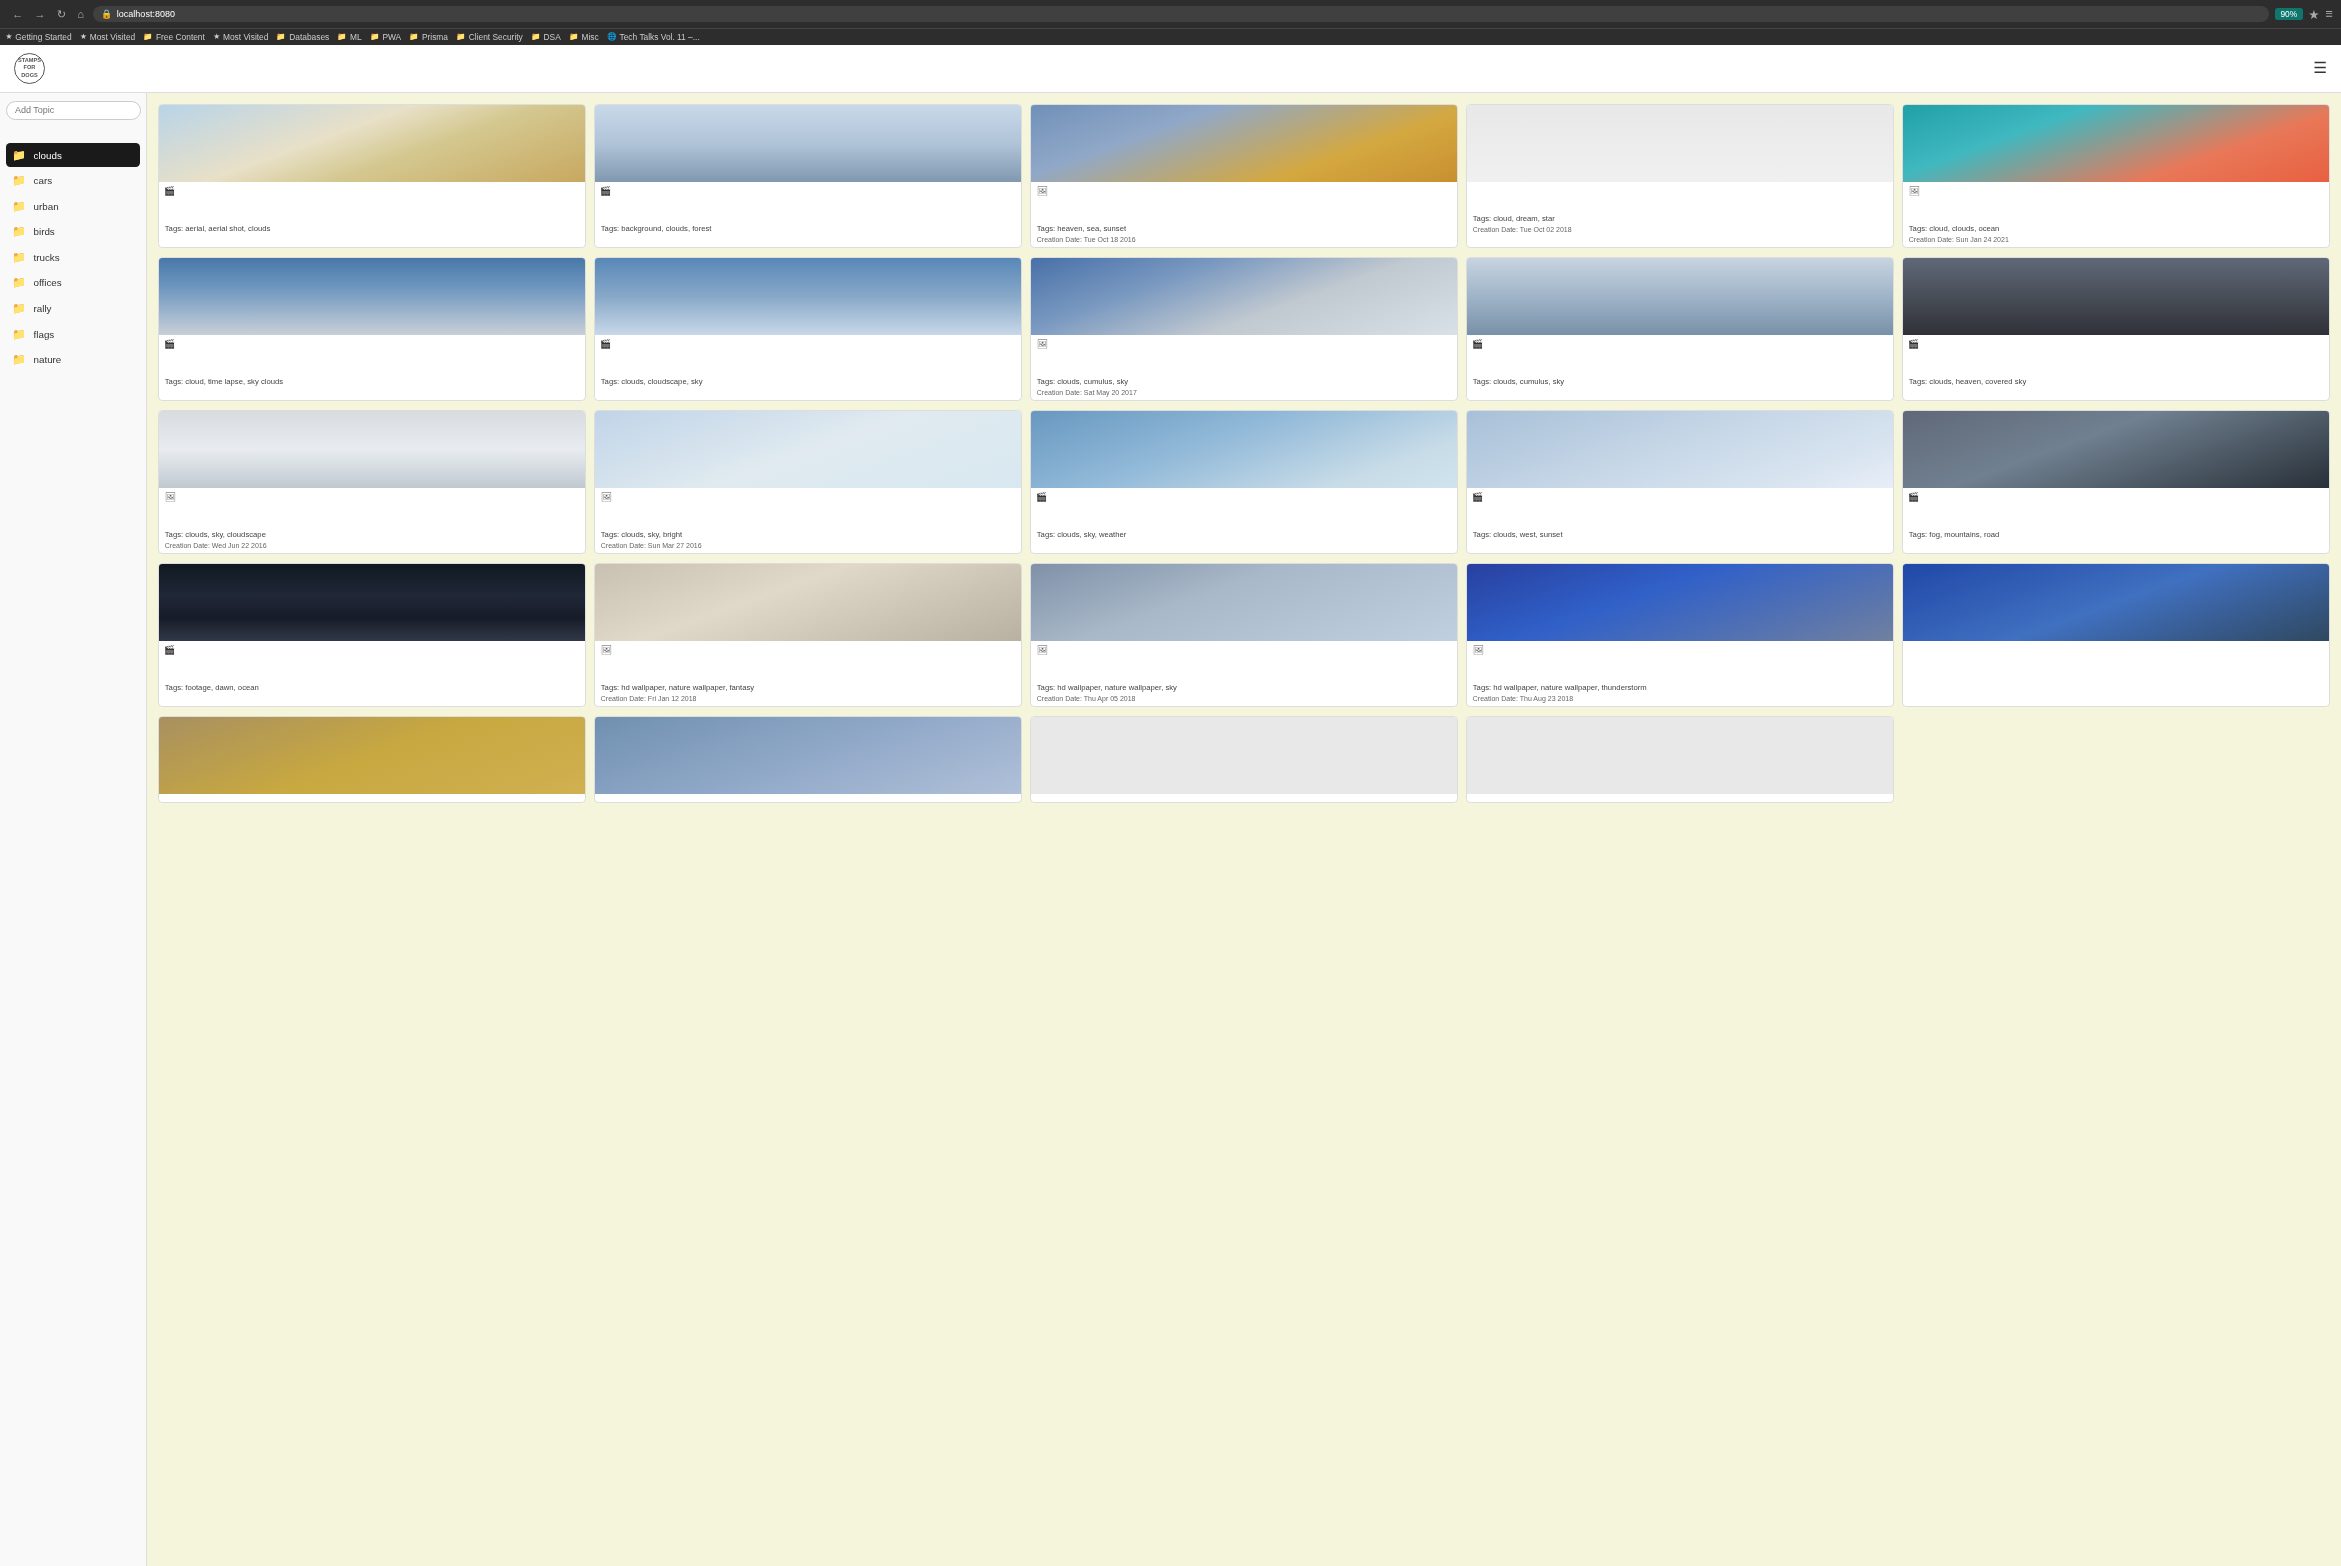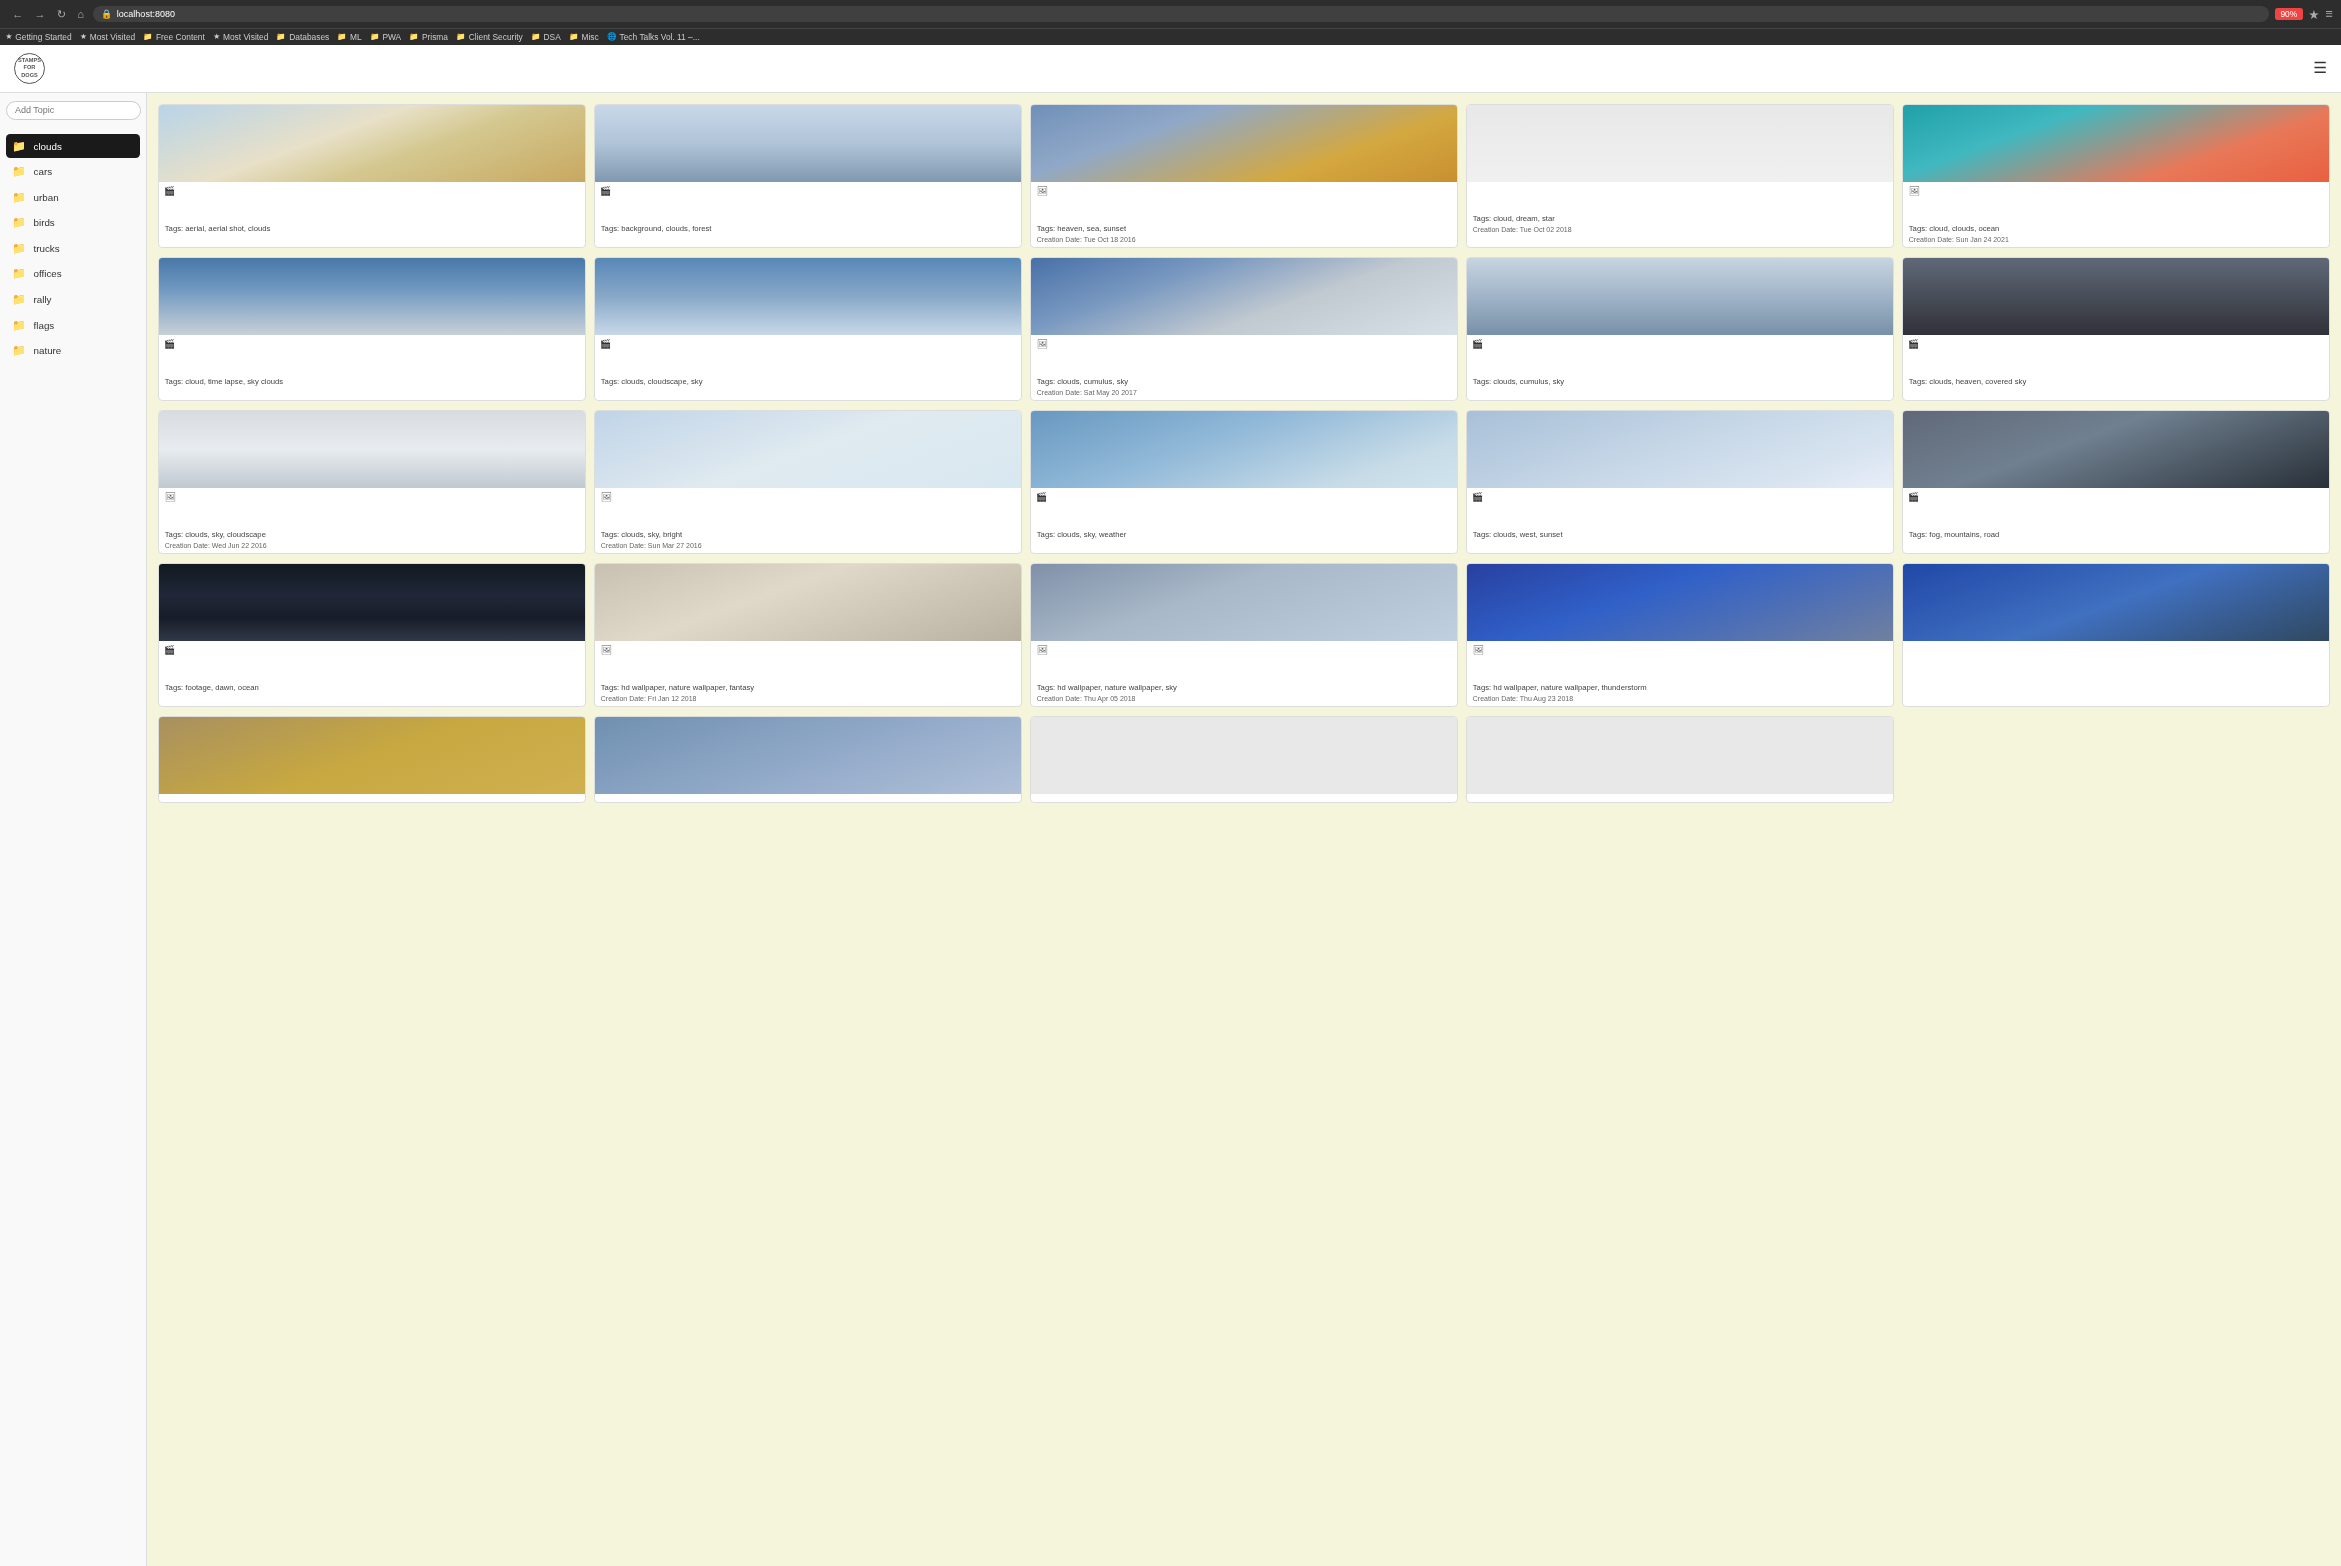--- a/index.html
+++ b/index.html
@@ -21,21 +21,21 @@
       background: #404040;
       border-radius: 14px;
       padding: 2.8px 8.4px;
       color: #fff;
       font-size: 9px;
       display: flex;
       align-items: center;
       gap: 4.2px;
     }
     .zoom-badge {
-      background: #ef4444;
+      background: #0f766e;
       color: #fff;
       font-size: 8.4px;
       padding: 1.4px 5.6px;
       border-radius: 2.8px;
       margin-left: auto;
     }
     .star-btn { color: #aaa; font-size: 12.6px; background: none; border: none; cursor: pointer; }
 
     
     .bookmarks-bar {
@@ -84,21 +84,21 @@
       width: 147px;
       min-width: 147px;
       background: #f9f9f9;
       border-right: 0.7px solid #ddd;
       padding: 8.4px 5.6px;
     }
     .search-row {
       display: flex;
       align-items: center;
       gap: 7px;
-      margin-bottom: 14px;
+      margin-bottom: 23px;
     }
     .topic-input {
       flex: 1;
       border: 0.7px solid #ccc;
       border-radius: 11.2px;
       padding: 3.5px 8.4px;
       font-size: 9px;
       outline: none;
     }
     .add-btn {

